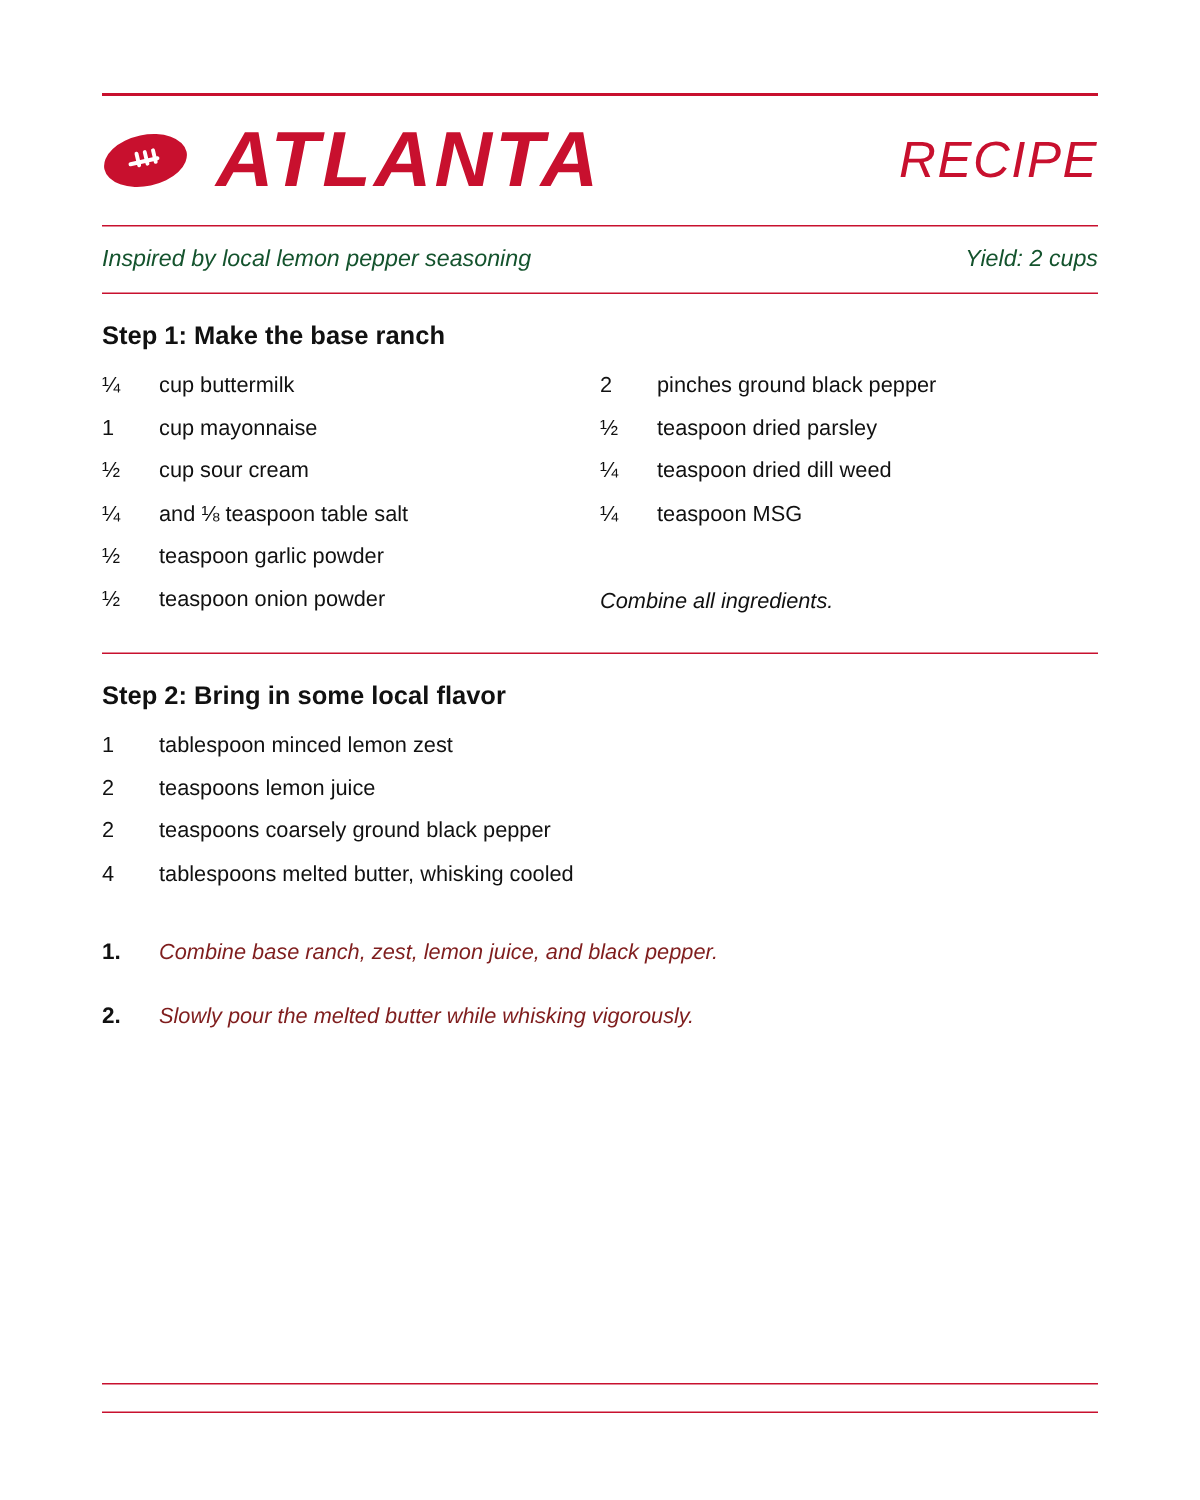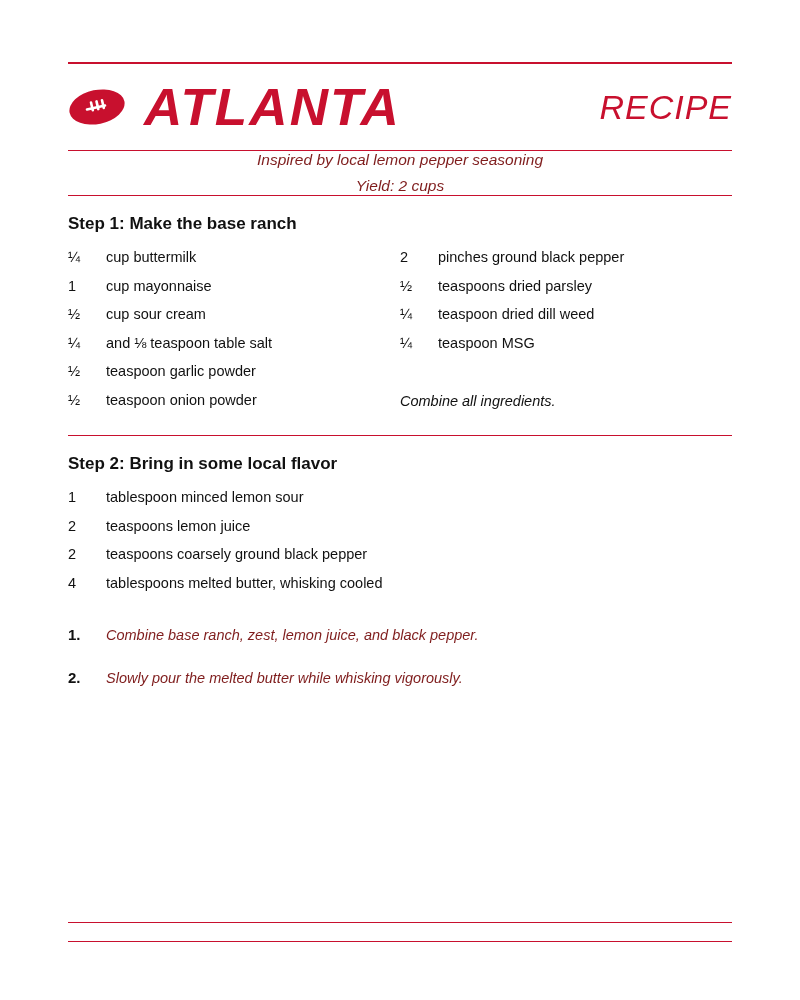--- a/index.html
+++ b/index.html
@@ -74,22 +74,21 @@
   }
 
   
   .subtitle-row {
     display: flex;
     align-items: center;
     justify-content: space-between;
     height: 44px;
     font-style: italic;
     font-size: 15.5px;
-    color: #7f1d1d;
-    flex-direction: column;
+    color: #14532d;
   }
 
   
   .section { padding-top: 18px; }
   .section-title {
     font-size: 17px;
     font-weight: bold;
     color: #111;
     margin: 0 0 16px 0;
   }
@@ -224,21 +223,21 @@
           <span class="ing-txt">teaspoon onion powder</span>
         </div>
       </div>
       <div class="col">
         <div class="ing-row">
           <span class="ing-qty">2</span>
           <span class="ing-txt">pinches ground black pepper</span>
         </div>
         <div class="ing-row">
           <span class="ing-qty">½</span>
-          <span class="ing-txt">teaspoons dried parsley</span>
+          <span class="ing-txt">teaspoon dried parsley</span>
         </div>
         <div class="ing-row">
           <span class="ing-qty">¼</span>
           <span class="ing-txt">teaspoon dried dill weed</span>
         </div>
         <div class="ing-row">
           <span class="ing-qty">¼</span>
           <span class="ing-txt">teaspoon MSG</span>
         </div>
         <div class="ing-row">
@@ -252,21 +251,21 @@
 
   <div class="section-rule-wrap">
     <hr class="rule thin">
   </div>
 
   <div class="section">
     <h2 class="section-title">Step 2: Bring in some local flavor</h2>
 
     <div class="ing-row">
       <span class="ing-qty">1</span>
-      <span class="ing-txt">tablespoon minced lemon sour</span>
+      <span class="ing-txt">tablespoon minced lemon zest</span>
     </div>
     <div class="ing-row">
       <span class="ing-qty">2</span>
       <span class="ing-txt">teaspoons lemon juice</span>
     </div>
     <div class="ing-row">
       <span class="ing-qty">2</span>
       <span class="ing-txt">teaspoons coarsely ground black pepper</span>
     </div>
     <div class="ing-row">

